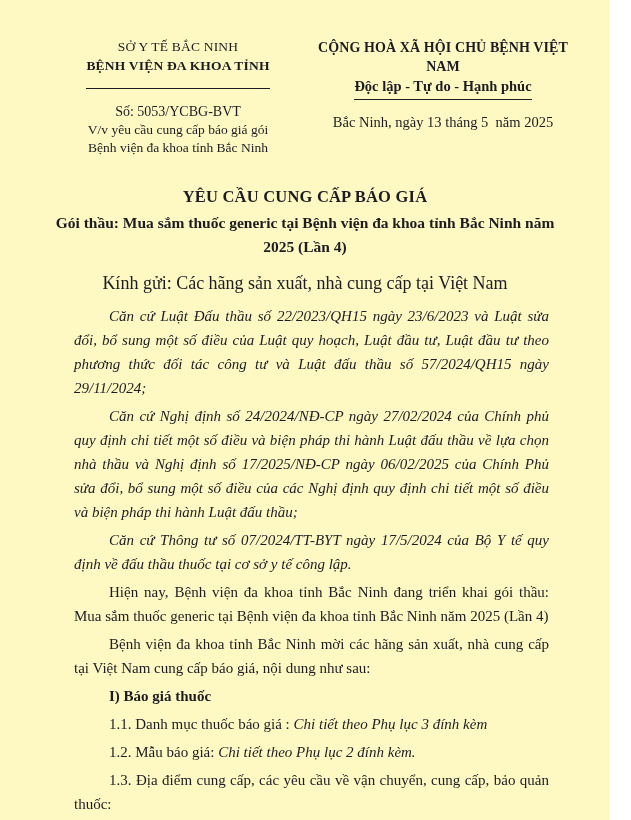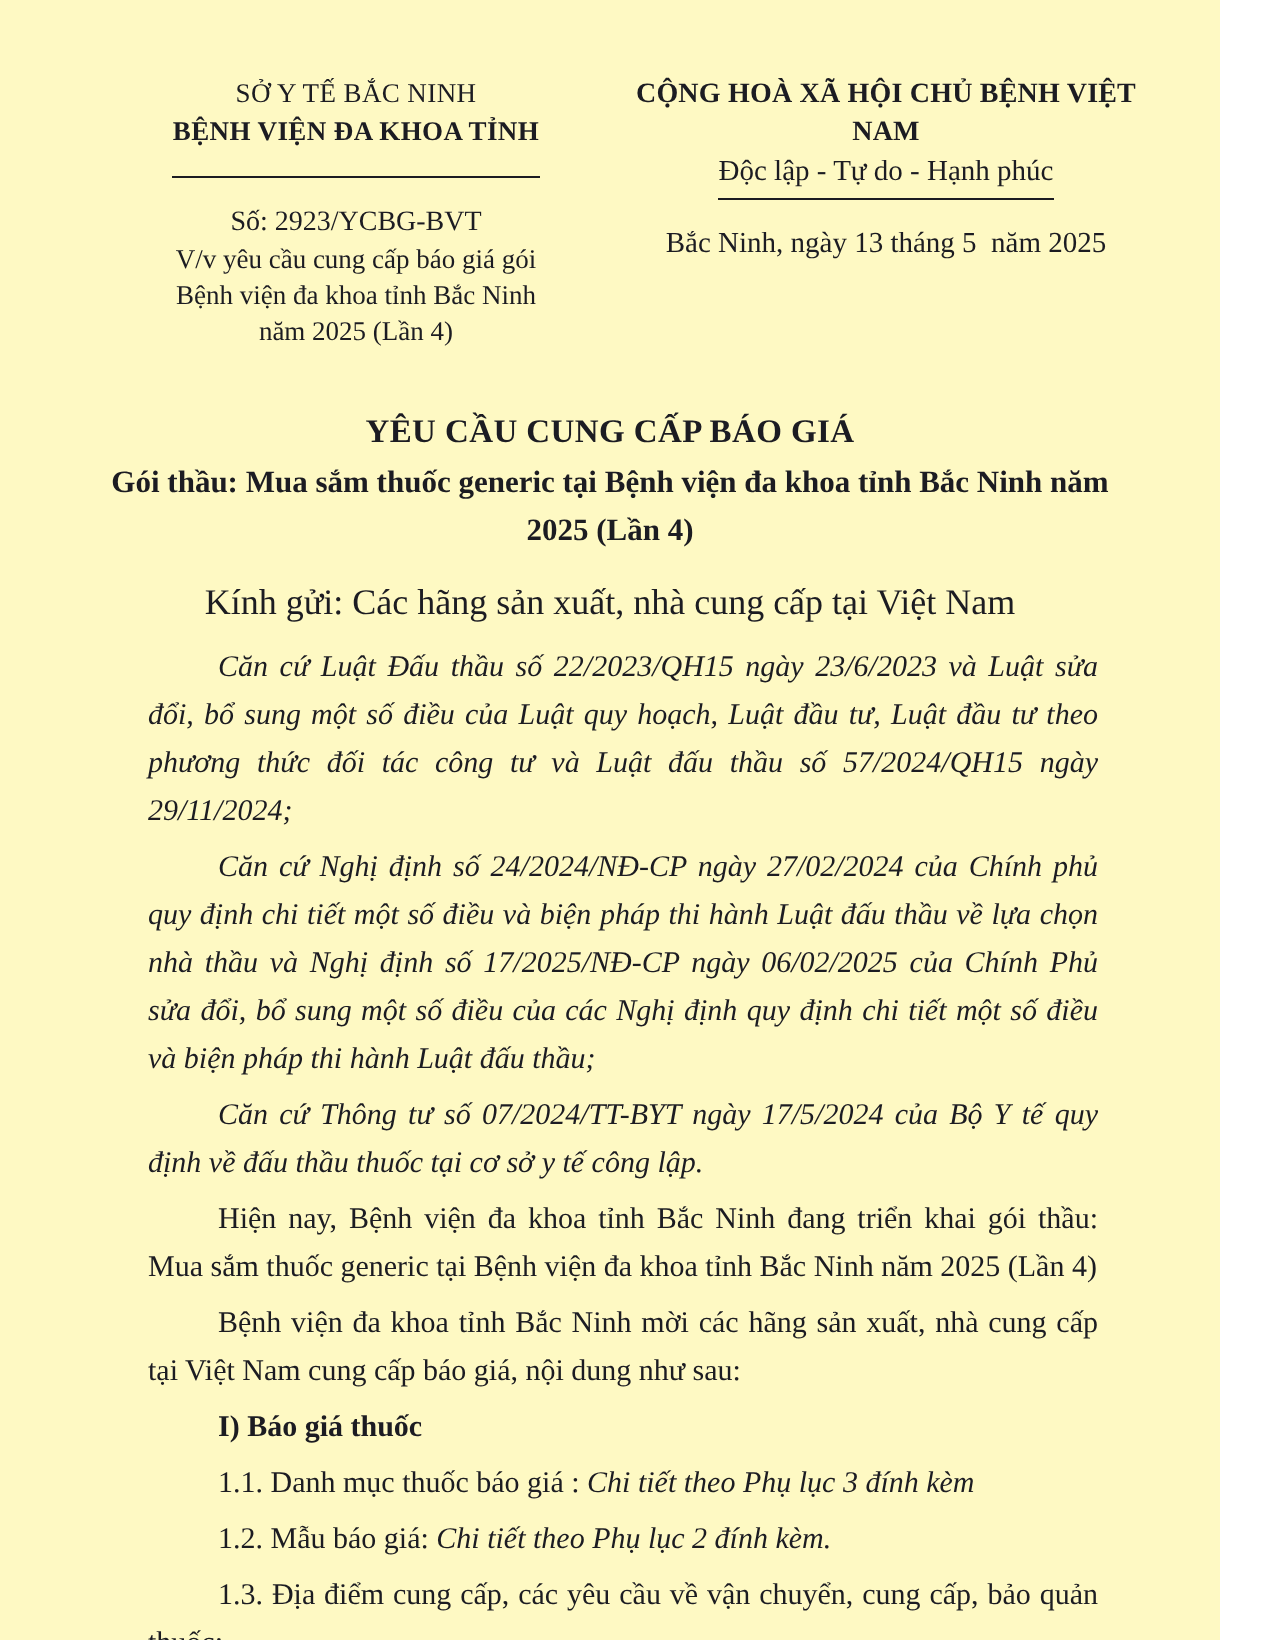--- a/index.html
+++ b/index.html
@@ -46,21 +46,21 @@
     border-bottom: 1.5px solid #1c1c22;
     padding-bottom: 12px;
     letter-spacing: 0.2px;
   }
   .doc-number { margin-top: 13px; font-size: 14px; }
   .subject { font-size: 13.5px; }
   .subject span { display: block; }
   .nation { font-weight: bold; font-size: 14px; letter-spacing: 0.1px; }
   .motto-line { margin-top: 1px; }
   .motto {
-    font-weight: normal;
+    font-weight: bold;
     font-size: 14.5px;
     display: inline-block;
     border-bottom: 1.5px solid #1c1c22;
     padding-bottom: 2px;
   }
   .date-line {
     margin-top: 13px;
     font-size: 14.5px;
     white-space: pre;
   }
@@ -105,25 +105,24 @@
 <body>
 
 <div class="page">
 
   <div class="doc-header">
     <div class="col-left">
       <div class="dept">SỞ Y TẾ BẮC NINH</div>
       <div class="org-line">
         <span class="org">BỆNH VIỆN ĐA KHOA TỈNH</span>
       </div>
-      <div class="doc-number">Số: 2923/YCBG-BVT</div>
+      <div class="doc-number">Số: 5053/YCBG-BVT</div>
       <div class="subject">
         <span>V/v yêu cầu cung cấp báo giá gói</span>
         <span>Bệnh viện đa khoa tỉnh Bắc Ninh</span>
-        <span>năm 2025 (Lần 4)</span>
       </div>
     </div>
     <div class="col-right">
       <div class="nation">CỘNG HOÀ XÃ HỘI CHỦ BỆNH VIỆT NAM</div>
       <div class="motto-line">
         <span class="motto">Độc lập - Tự do - Hạnh phúc</span>
       </div>
       <div class="date-line">Bắc Ninh, ngày 13 tháng 5  năm 2025</div>
     </div>
   </div>

